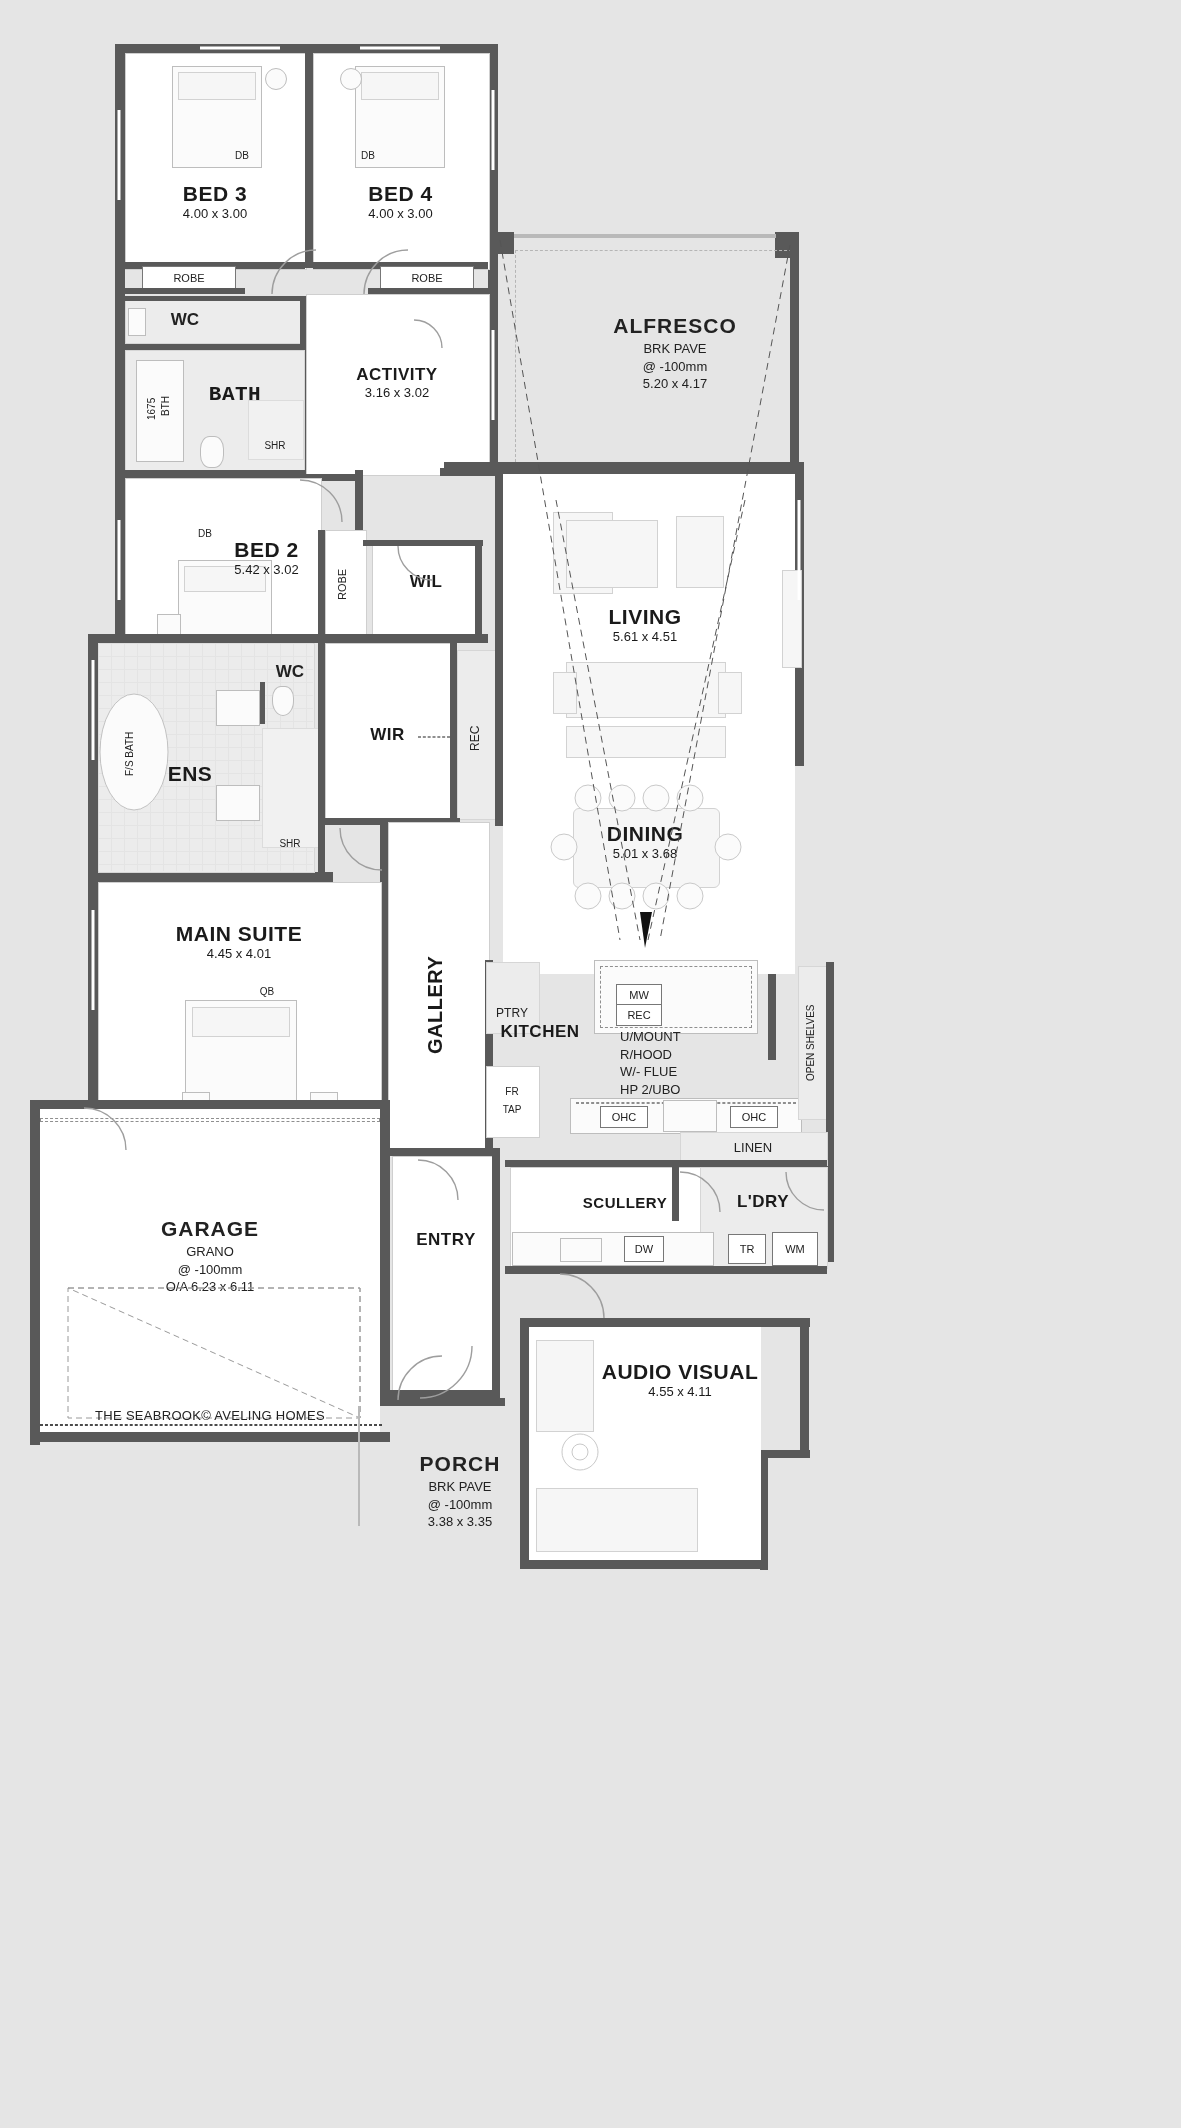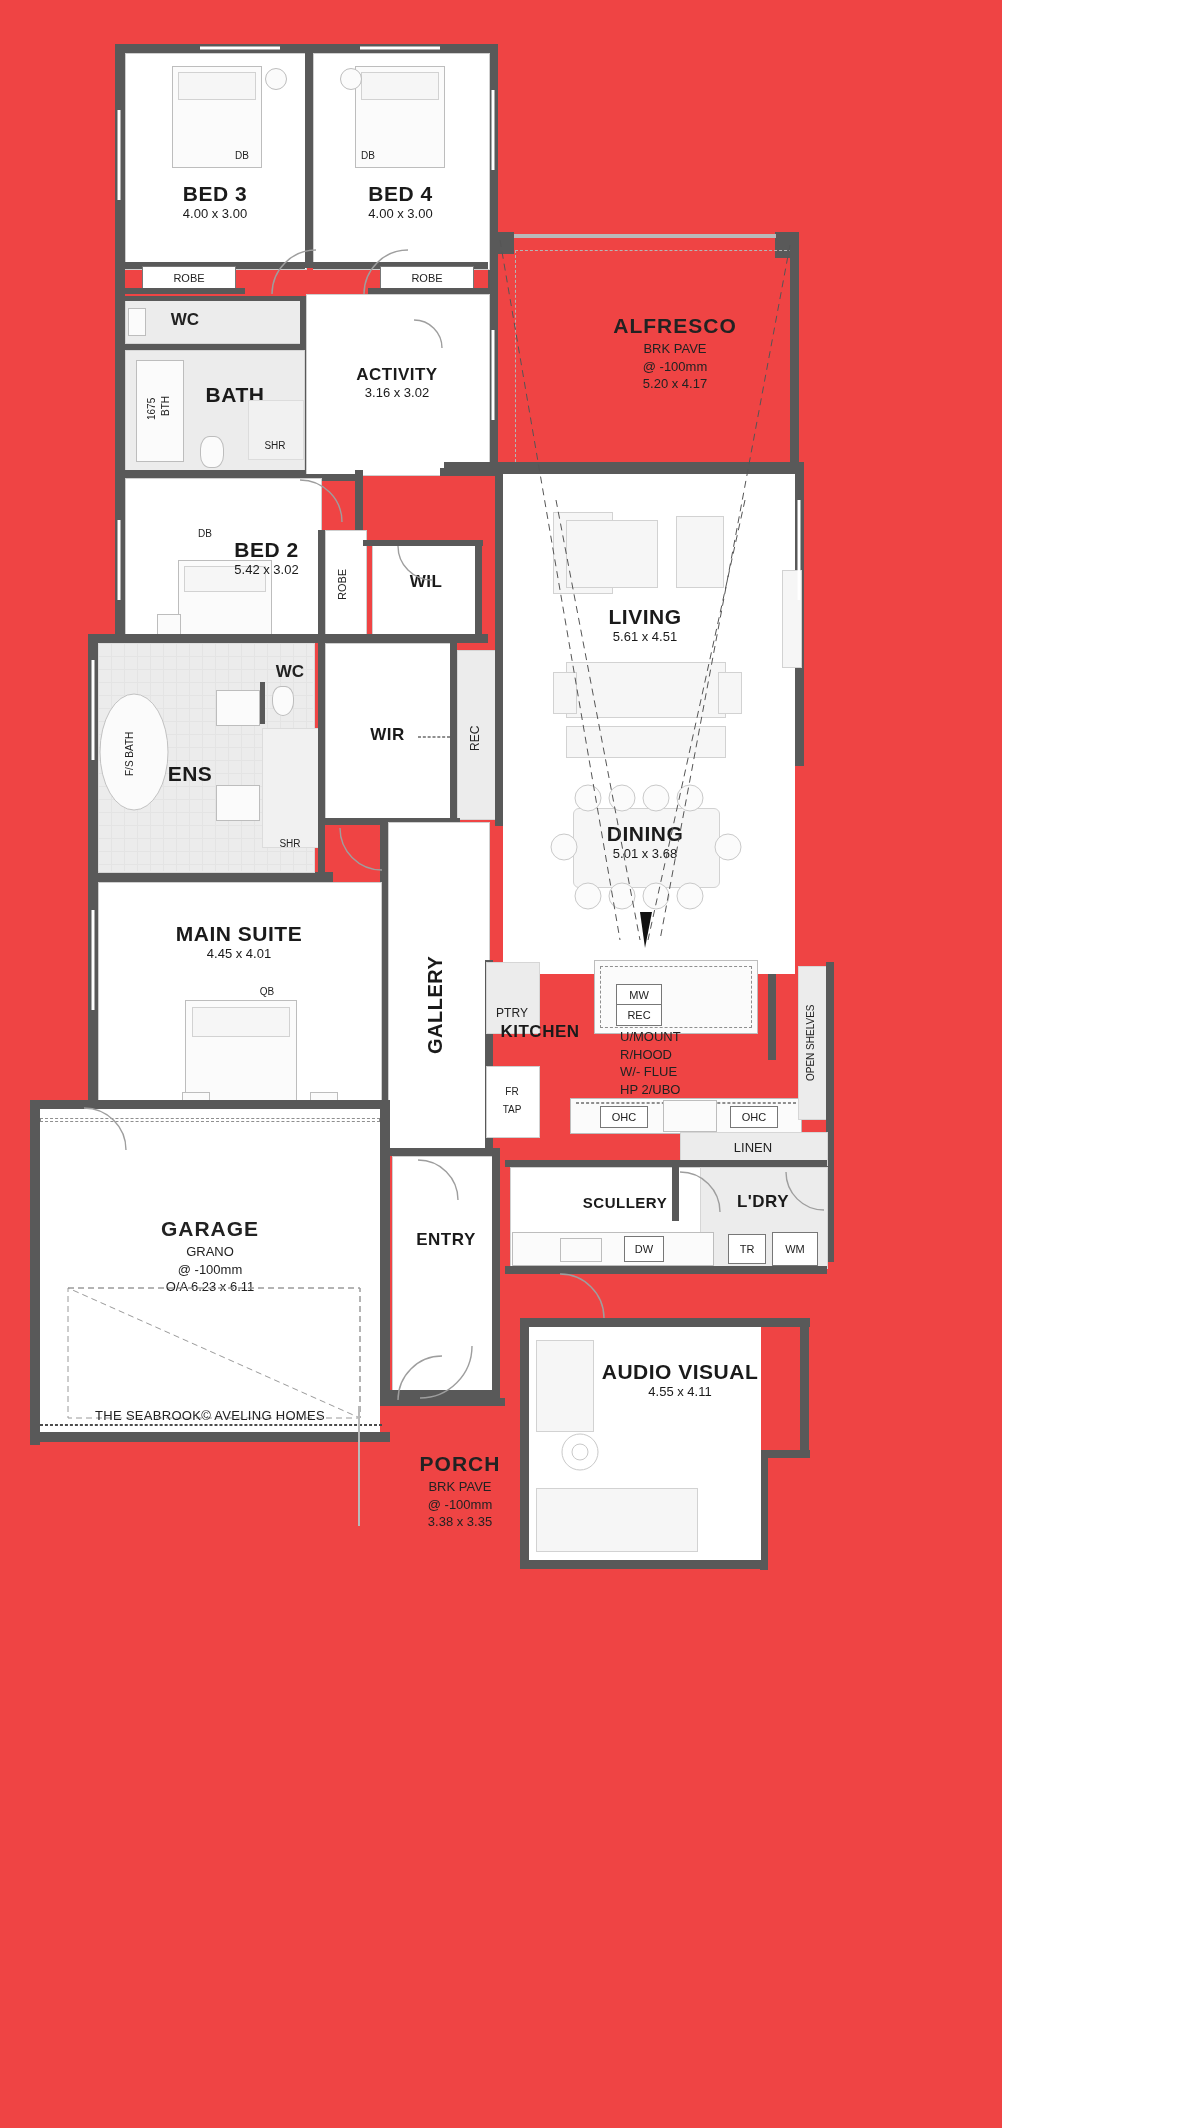--- a/index.html
+++ b/index.html
@@ -1,17 +1,17 @@
 <!DOCTYPE html>
 <html><head>
 <meta charset="utf-8">
 <style>
   html,body{margin:0;padding:0;background:#ffffff;}
   body{font-family:"Liberation Sans", sans-serif;}
-  #stage{position:relative;width:1002px;height:2128px;background:#ef4444;overflow:hidden;}
+  #stage{position:relative;width:1181px;height:2128px;background:#e5e5e5;overflow:hidden;}
   .rm{position:absolute;text-align:center;color:#1a1a1a;}
   .rm .nm{font-weight:bold;letter-spacing:.5px;}
   .rm .dim{font-weight:normal;}
   .wall{position:absolute;background:#595959;}
   .thin{position:absolute;background:#b9b9b9;}
   .room{position:absolute;background:#ffffff;border:1px solid #cfcfcf;}
   .tile{position:absolute;background:#ececec;border:1px solid #d6d6d6;}
   .tile2{position:absolute;background:#f1f1f1;border:1px solid #dcdcdc;}
   .grid{position:absolute;background-image:linear-gradient(to right,#e2e2e2 1px,transparent 1px),linear-gradient(to bottom,#e2e2e2 1px,transparent 1px);background-size:13px 13px;}
   .lbl{position:absolute;font-size:11px;color:#222;text-align:center;}
@@ -77,21 +77,21 @@
   <div class="rm" style="left:306px;top:365px;width:182px;text-align:center;">
     <div class="nm med">ACTIVITY</div>
     <div class="dim sml">3.16 x 3.02</div>
   </div>
 
   <div class="tile" style="left:125px;top:350px;width:178px;height:120px;"></div>
   <div class="furn" style="left:136px;top:360px;width:46px;height:100px;"></div>
   <div class="lbl xs vert" style="left:146px;top:384px;height:50px;">1675</div>
   <div class="lbl xs vert" style="left:160px;top:386px;height:40px;">BTH</div>
   <div class="furn" style="left:200px;top:436px;width:22px;height:30px;border-radius:40%;"></div>
-  <div class="rm" style="left:180px;top:383px;width:110px;">
+  <div class="rm" style="left:180px;top:383px;width:110px;font-family:Liberation Mono, monospace;">
     <div class="nm big">BATH</div>
   </div>
   <div class="tile2" style="left:248px;top:400px;width:54px;height:58px;"></div>
   <div class="lbl xs" style="left:248px;top:440px;width:54px;">SHR</div>
   <div class="wall" style="left:125px;top:470px;width:180px;height:8px;"></div>
   <div class="wall" style="left:300px;top:474px;width:60px;height:7px;"></div>
   <div class="wall" style="left:355px;top:470px;width:8px;height:160px;"></div>
   <div class="wall" style="left:440px;top:468px;width:58px;height:8px;"></div>
 
   <div class="room" style="left:125px;top:478px;width:195px;height:158px;"></div>

